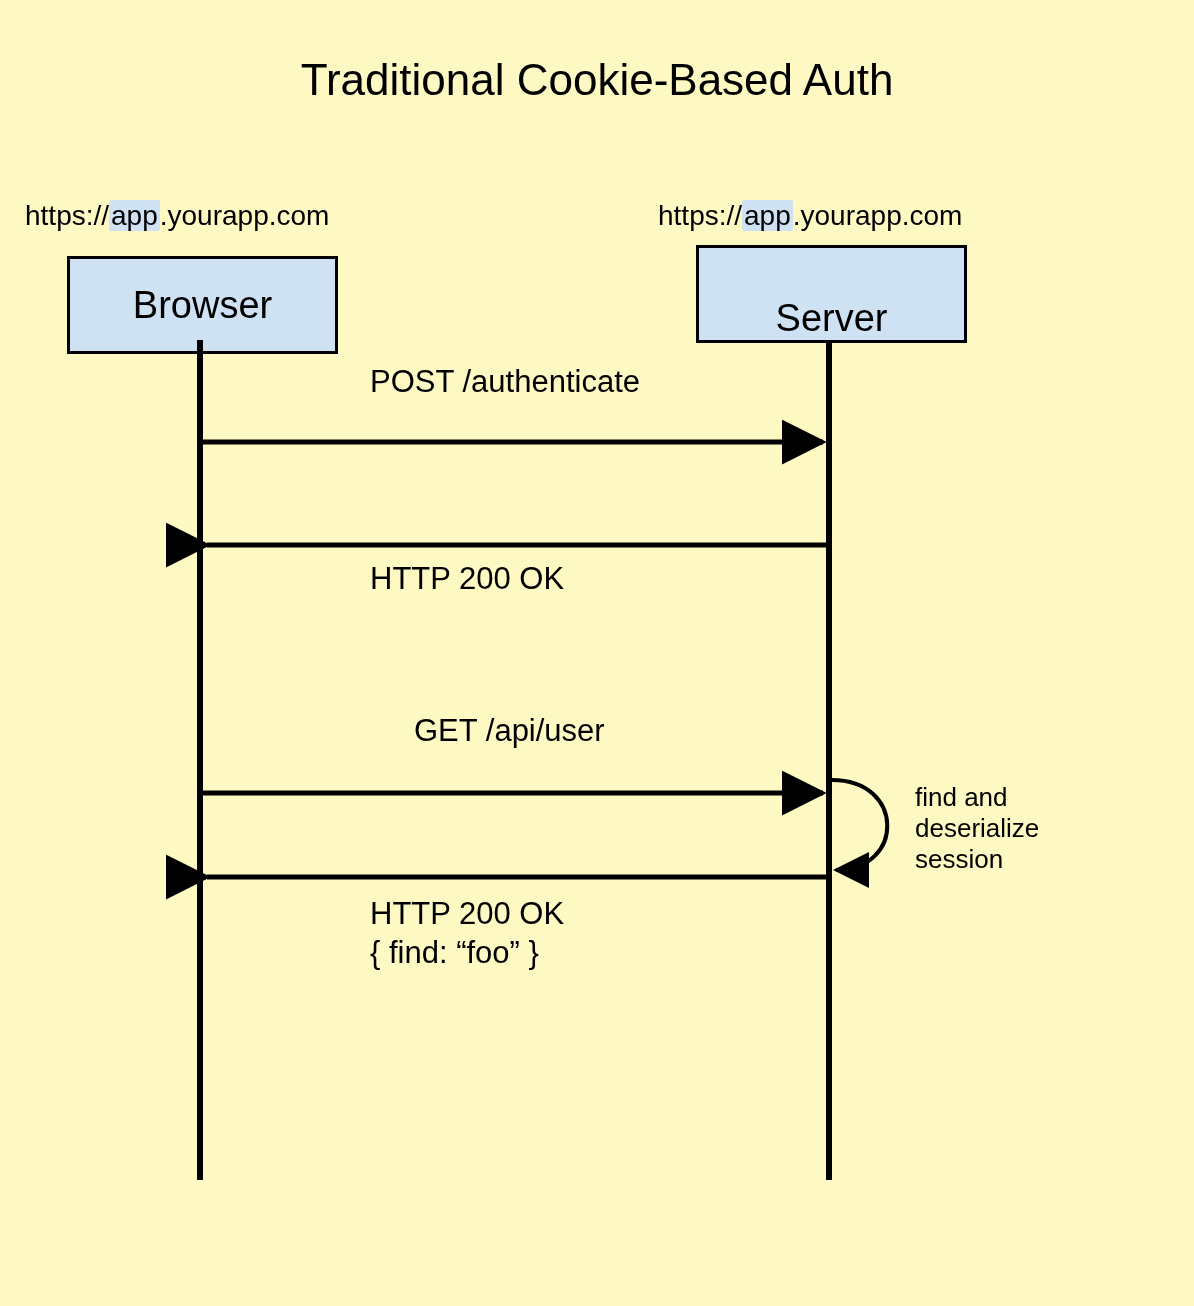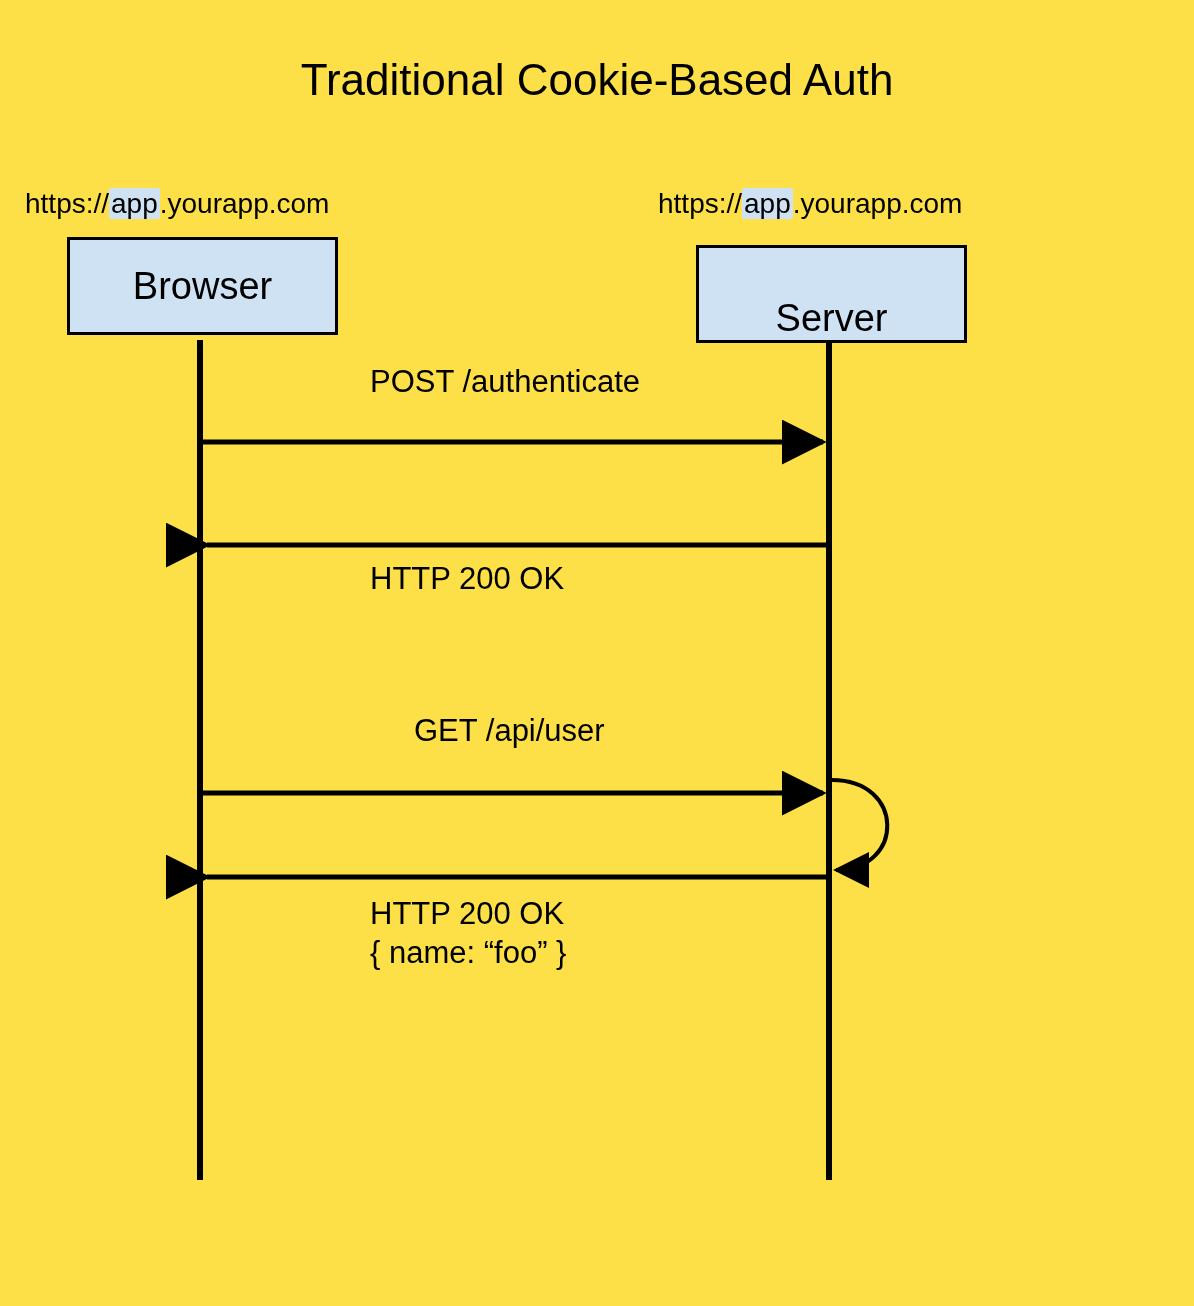--- a/index.html
+++ b/index.html
@@ -5,35 +5,36 @@
   html, body {
     margin: 0;
     padding: 0;
     background: #ffffff;
     font-family: "Segoe UI", "Helvetica Neue", Arial, sans-serif;
   }
   .canvas {
     position: relative;
     width: 1194px;
     height: 1306px;
-    background: #fde047;
+    background: #fef9c3;
   }
   .title {
     position: absolute;
     top: 55px;
     width: 100%;
     text-align: center;
     font-size: 44px;
     font-weight: 500;
     color: #000;
   }
   .url-label {
     position: absolute;
     font-size: 28px;
     color: #000;
+    margin-top: 12px;
   }
   .url-label .hl {
     background: #cfe2f3;
     border-radius: 2px;
     padding: 0 2px;
   }
   .actor-box {
     position: absolute;
     width: 265px;
     height: 92px;
@@ -78,21 +79,21 @@
 
   <div class="title">Traditional Cookie-Based Auth</div>
 
   <div class="url-label" style="left:25px; top:188px;">
     <span>https://</span><span class="hl">app</span><span>.yourapp.com</span>
   </div>
   <div class="url-label" style="left:658px; top:188px;">
     <span>https://</span><span class="hl">app</span><span>.yourapp.com</span>
   </div>
 
-  <div class="actor-box" style="left:67px; top:237px;text-align:center;">
+  <div class="actor-box" style="left:67px; top:256px;text-align:center;">
     <span>Browser</span>
   </div>
   <div class="actor-box" style="left:696px; top:245px;align-items:flex-end;">
     <span>Server</span>
   </div>
 
   <div class="lifeline" style="left:197px; top:340px; height:840px;"></div>
   <div class="lifeline" style="left:826px; top:340px; height:840px;"></div>
 
   <svg class="overlay" viewBox="0 0 1194 1306">
@@ -123,17 +124,22 @@
   <div class="msg" style="left:370px; top:560px;">
     <div>HTTP 200 OK</div>
   </div>
 
   <div class="msg" style="left:370px; top:712px;margin-left:44px;">
     <div>GET /api/user</div>
   </div>
 
   <div class="msg" style="left:370px; top:895px;">
     <div>HTTP 200 OK</div>
-    <div>{  name: “foo” }</div>
+    <div>{  find: “foo” }</div>
   </div>
 
+  <div class="self-note" style="left:915px; top:782px;">
+    <div>find and</div>
+    <div>deserialize</div>
+    <div>session</div>
+  </div>
 
 </div>
 
 </body></html>

